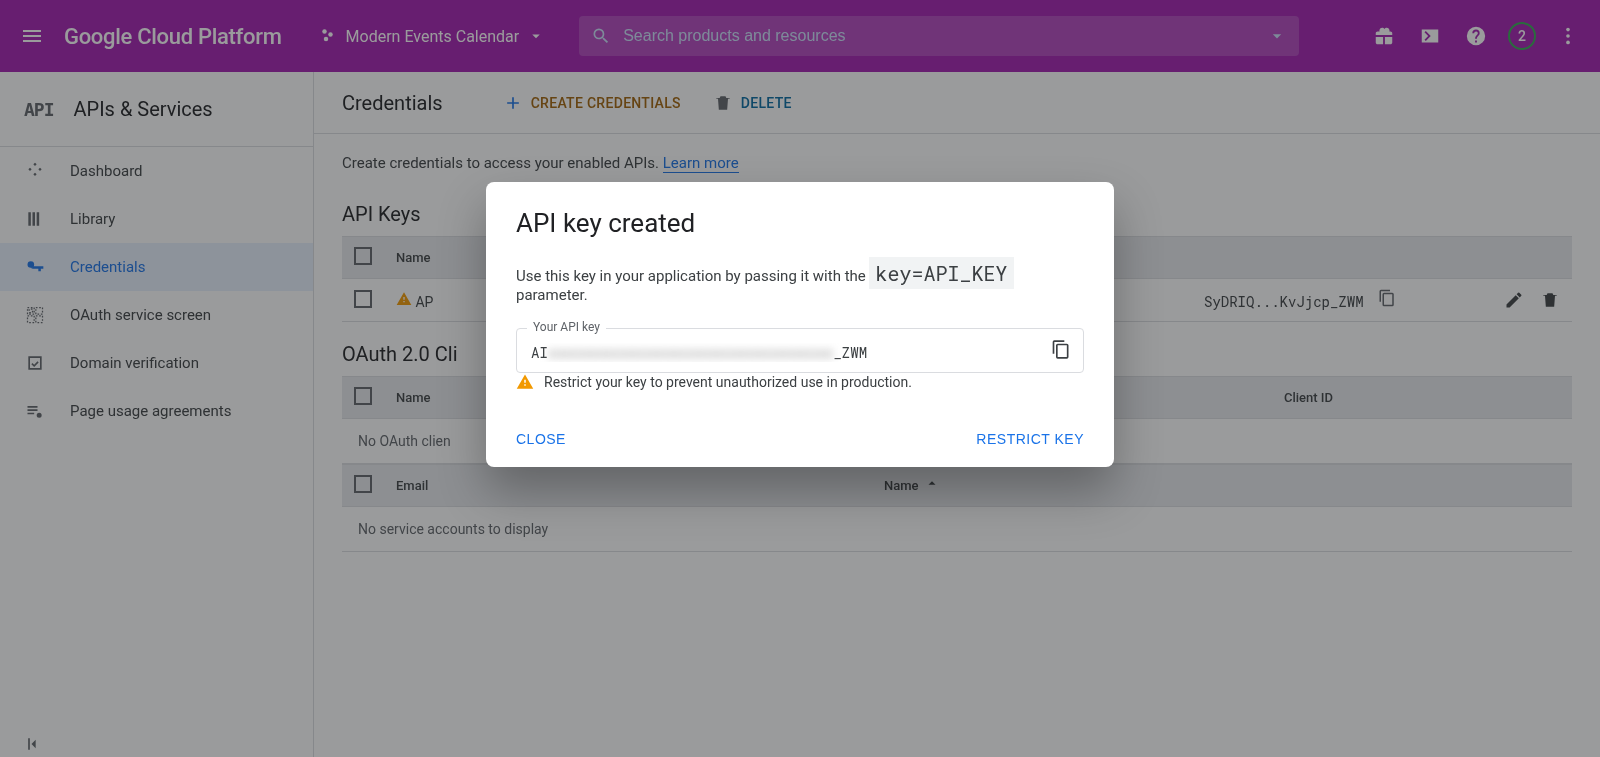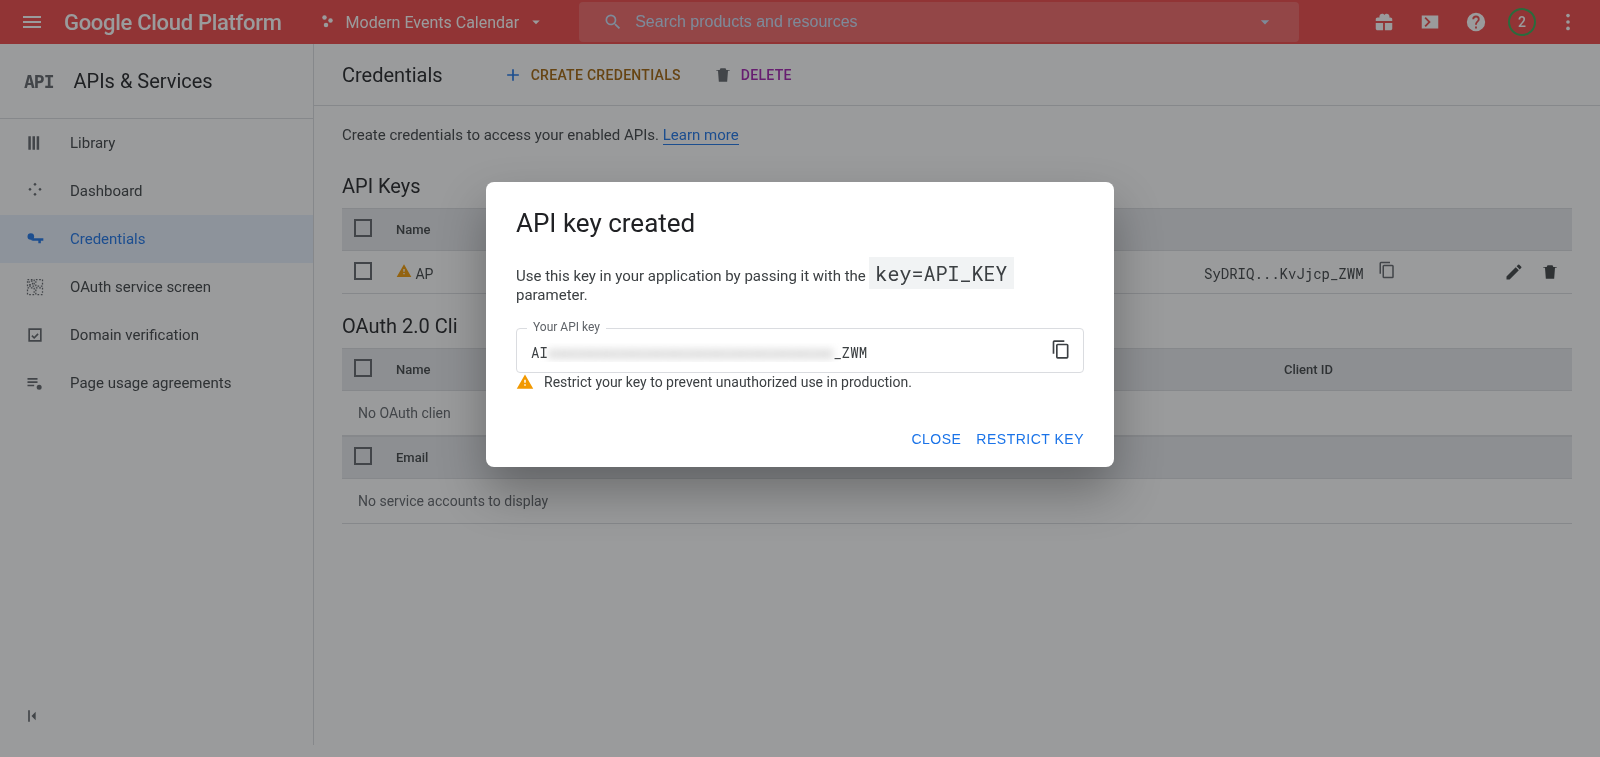--- a/index.html
+++ b/index.html
@@ -8,22 +8,22 @@
   font-size: 14px;
   color: #3c4043;
   background: #fff;
   width: 1600px;
   height: 757px;
   overflow: hidden;
   position: relative;
 }
 
 .topbar {
-  height: 44px;
-  background: #ef4444;
+  height: 72px;
+  background: #a21caf;
   display: flex;
   align-items: center;
   color: #fff;
   padding: 0 12px;
   gap: 8px;
 }
 .icon-btn {
   width: 40px; height: 40px;
   display: flex; align-items: center; justify-content: center;
   border-radius: 50%;
@@ -50,21 +50,21 @@
 }
 .searchbar {
   flex: 1;
   margin: 0 16px;
   max-width: 720px;
   height: 40px;
   background: rgba(255,255,255,0.18);
   border-radius: 4px;
   display: flex;
   align-items: center;
-  padding: 0 24px;
+  padding: 0 12px;
   gap: 12px;
   color: #d6e6fb;
 }
 .searchbar input {
   flex: 1;
   background: transparent;
   border: none;
   outline: none;
   color: #fff;
   font-size: 16px;
@@ -162,21 +162,21 @@
   display: flex;
   align-items: center;
   gap: 8px;
   text-transform: uppercase;
   font-size: 14px;
   font-weight: 500;
   letter-spacing: 0.3px;
   cursor: pointer;
 }
 .action-btn.primary { color: #a16207; }
-.action-btn.muted { color: #a21caf; }
+.action-btn.muted { color: #0369a1; }
 .content {
   padding: 20px 28px;
 }
 .hint {
   color: #3c4043;
   font-size: 15px;
   margin-bottom: 30px;
 }
 .hint a { color: #1a73e8; text-decoration: none; border-bottom: 1px solid #1a73e8; }
 .section-title {
@@ -304,21 +304,21 @@
 .warn-line {
   display: flex;
   align-items: center;
   gap: 10px;
   font-size: 14px;
   color: #3c4043;
   margin-bottom: 40px;
 }
 .modal-actions {
   display: flex;
-  justify-content: flex-end;
+  justify-content: space-between;
   gap: 15px;
 }
 .modal-actions button {
   background: none;
   border: none;
   color: #1a73e8;
   font-size: 14px;
   font-weight: 500;
   letter-spacing: 0.5px;
   cursor: pointer;
@@ -387,32 +387,32 @@
 <div class="wrap">
 
   <div class="sidebar">
     <div class="sidebar-header">
       <span class="api-logo">API</span>
       <span>APIs &amp; Services</span>
     </div>
     <div class="nav-item">
       <span class="nav-ico">
           <svg width="20" height="20" viewBox="0 0 24 24">
-            <path d="M4 4h3v16H4V4zm5 0h3v16H9V4zm5 0h3v16h-3V4z"></path>
+            <path d="M12 2l2 2-2 2-2-2 2-2zm6 6l2 2-2 2-2-2 2-2zM6 8l2 2-2 2-2-2 2-2zm6 6l2 2-2 2-2-2 2-2z"></path>
           </svg>
         </span>
-      <span>Library</span>
+      <span>Dashboard</span>
     </div>
     <div class="nav-item">
       <span class="nav-ico">
           <svg width="20" height="20" viewBox="0 0 24 24">
-            <path d="M12 2l2 2-2 2-2-2 2-2zm6 6l2 2-2 2-2-2 2-2zM6 8l2 2-2 2-2-2 2-2zm6 6l2 2-2 2-2-2 2-2z"></path>
+            <path d="M4 4h3v16H4V4zm5 0h3v16H9V4zm5 0h3v16h-3V4z"></path>
           </svg>
         </span>
-      <span>Dashboard</span>
+      <span>Library</span>
     </div>
     <div class="nav-item active">
       <span class="nav-ico">
           <svg width="20" height="20" viewBox="0 0 24 24">
             <path d="M7 13a4 4 0 110-8 4 4 0 010 8zm3.65-2H22v3h-3v3h-3v-3h-5.35A4 4 0 017 13c1.48 0 2.77-.8 3.65-2z"></path>
           </svg>
         </span>
       <span>Credentials</span>
     </div>
     <div class="nav-item">

